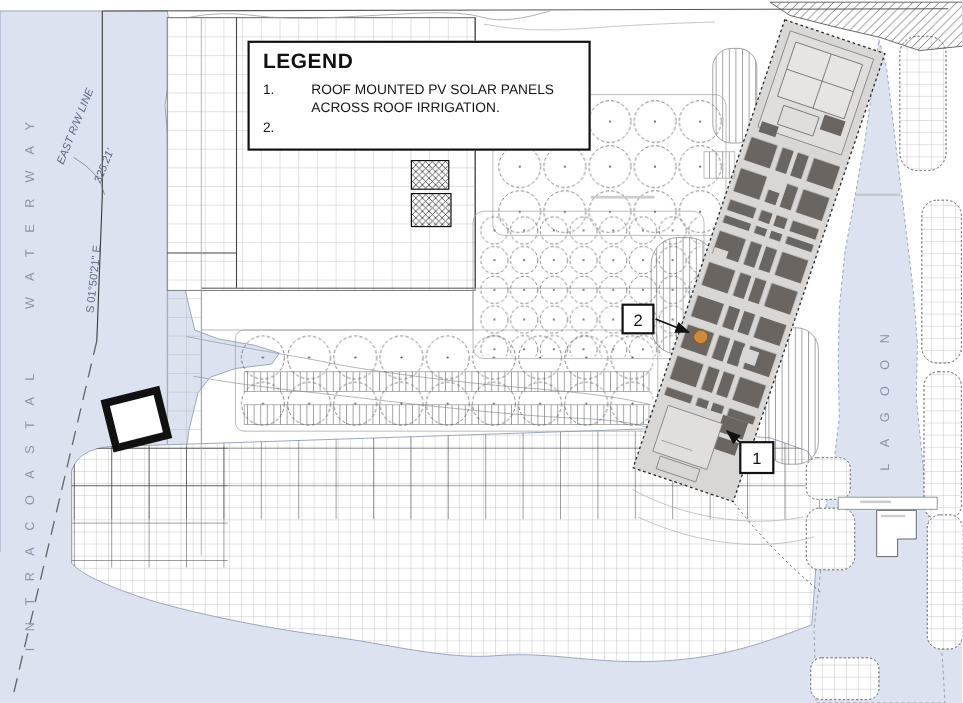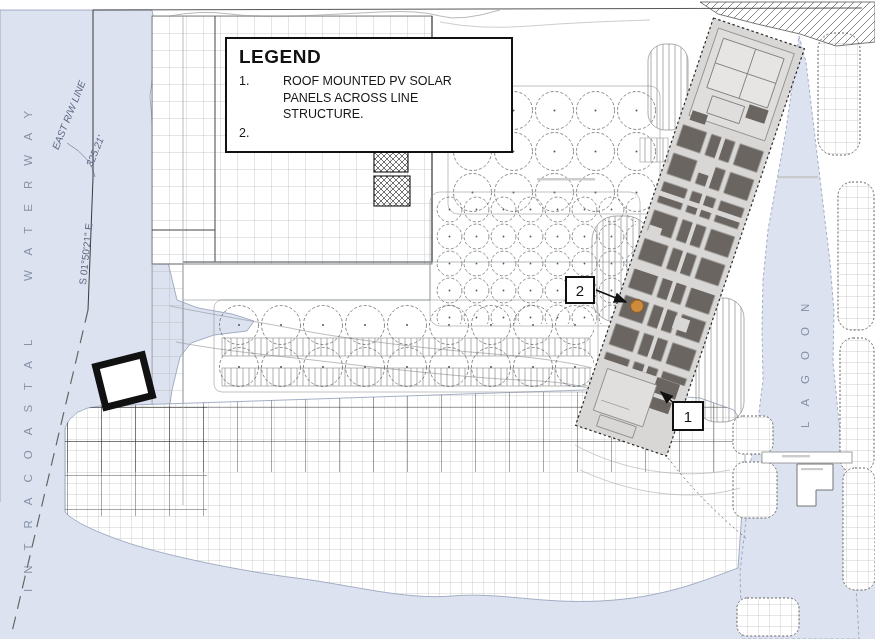--- a/index.html
+++ b/index.html
@@ -1,20 +1,20 @@
 <!DOCTYPE html>
 <html><head>
 <meta charset="utf-8">
 <style>
   html,body{margin:0;padding:0;background:#fff;}
   #stage{position:relative;width:875px;height:639px;overflow:hidden;background:#ffffff;
          font-family:"Liberation Sans",sans-serif;}
   #plan-svg{position:absolute;left:0;top:0;}
   
-  .legend{position:absolute;left:225px;top:37px;width:288px;background:#fff;
+  .legend{position:absolute;left:225px;top:37px;width:312px;background:#fff;
           border:2px solid #111;padding:5px 10px 8px 12px;box-sizing:border-box;z-index:5;}
   .legend-title{font-size:19px;font-weight:bold;color:#111;letter-spacing:.5px;margin:2px 0 5px 0;}
   .legend-item{display:flex;font-size:12.5px;color:#161616;line-height:1.32;margin-bottom:2px;}
   .legend-item .num{width:44px;flex:none;}
   .legend-item .txt{flex:1;}
   
   .vlabel{position:absolute;transform-origin:0 0;transform:rotate(-90deg);
           white-space:nowrap;font-size:11.5px;color:#8893a8;z-index:3;}
   .vlabel.waterway{left:22px;top:592px;letter-spacing:15px;word-spacing:26px;}
   .vlabel.lagoon{left:799px;top:428px;letter-spacing:15px;}
@@ -235,21 +235,21 @@
     <path d="M676,405 L661,392" stroke="#111" stroke-width="1.5" marker-end="url(#arr)" fill="none"></path>
     <rect x="673" y="402" width="30" height="28" fill="#fff" stroke="#111" stroke-width="2"></rect>
     <text x="688" y="422" text-anchor="middle" font-size="15" fill="#111" font-family="Liberation Sans, sans-serif">1</text>
   </g>
 </svg>
 
 <div class="legend">
   <div class="legend-title">LEGEND</div>
   <div class="legend-item">
     <span class="num">1.</span>
-    <span class="txt">ROOF MOUNTED PV SOLAR PANELS ACROSS LINE STRUCTURE.</span>
+    <span class="txt">ROOF MOUNTED PV SOLAR PANELS ACROSS ROOF IRRIGATION.</span>
   </div>
   <div class="legend-item">
     <span class="num">2.</span>
   </div>
 </div>
 
 <div class="vlabel waterway">INTRACOASTAL WATERWAY</div>
 <div class="vlabel lagoon">LAGOON</div>
 
 <div class="survey rw">EAST R/W LINE</div>

